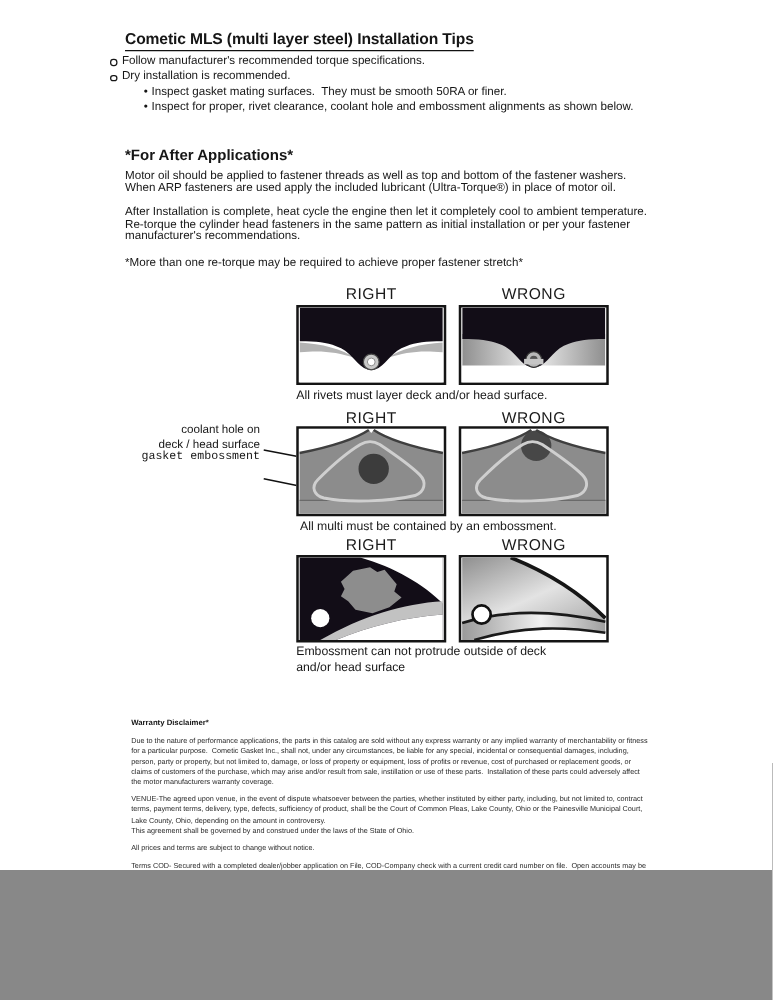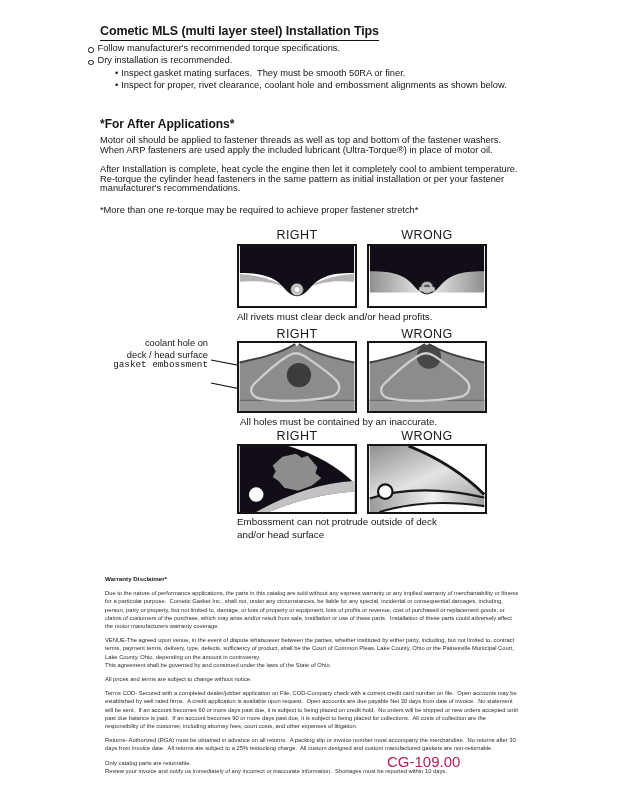--- a/index.html
+++ b/index.html
@@ -1,17 +1,17 @@
 <!DOCTYPE html>
 <html><head>
 <meta charset="utf-8">
 <style>
   html,body{margin:0;padding:0;background:#888;}
   .page{
-    position:relative;width:618px;height:800px;background:#ffffff;
+    position:relative;width:618px;height:696px;background:#ffffff;
     font-family:"Liberation Sans","DejaVu Sans",sans-serif;color:#161616;
     margin:0 auto;overflow:hidden;
   }
   .abs{position:absolute;}
   .pre{white-space:pre-wrap;}
   
   .title{left:100px;top:24px;font-size:12.5px;font-weight:bold;letter-spacing:-0.1px;
          border-bottom:1.5px solid #111;padding-bottom:2px;}
   
   .tips{left:88px;top:42px;width:445px;font-size:9.3px;}
@@ -92,21 +92,21 @@
       </defs>
       <rect x="0" y="0" width="118" height="62" fill="#ffffff"></rect>
       <path d="M0,22 C22,25 38,31 48,39 L54,46 L64,46 L70,39 C80,31 96,25 118,22 L118,48 L0,48 Z" fill="url(#deckGrad)"></path>
       <path d="M0,0 H118 V26 C104,26 96,27 88,30 C76,34 73,43 65,48 Q59,51.5 53,48 C45,43 42,34 30,30 C22,27 14,26 0,26 Z" fill="#120d17"></path>
       <circle cx="59" cy="43" r="6.5" fill="#b8b8b8" stroke="#333333" stroke-width="1"></circle>
       <circle cx="59" cy="43" r="3.2" fill="#555555"></circle>
       <rect x="51" y="42.5" width="16" height="4.5" fill="#c6c6c6"></rect>
     </svg>
   </div>
 
-  <div class="abs caption" style="left:237px;top:311px;">All rivets must clear deck and/or head profits.</div>
+  <div class="abs caption" style="left:237px;top:311px;">All rivets must layer deck and/or head surface.</div>
 
   <div class="abs dlabel" style="left:237px;top:327px;">RIGHT</div>
   <div class="abs dlabel" style="left:367px;top:327px;">WRONG</div>
 
   <div class="abs ann pre" style="top:338px;">coolant hole on
 deck / head surface</div>
   <div class="abs ann pre" style="top:359px;font-family:Liberation Mono, monospace;">gasket embossment</div>
 
   <svg class="abs" style="left:208px;top:352px;pointer-events:none;" width="100" height="48" viewBox="0 0 100 48">
     <line x1="3" y1="8" x2="92" y2="25" stroke="#111111" stroke-width="1.2"></line>
@@ -132,21 +132,21 @@
       <path d="M0,20 C25,15 45,9 57,1 L59,3.5 L61,1 C73,9 93,15 118,20 L118,70 L0,70 Z" fill="#8c8c8c"></path>
       <rect x="0" y="59" width="118" height="11" fill="#979797"></rect>
       <line x1="0" y1="59" x2="118" y2="59" stroke="#6a6a6a" stroke-width="1.2"></line>
       <circle cx="61" cy="14" r="12.5" fill="#474747"></circle>
       <path d="M0,20 C25,15 45,9 57,1" fill="none" stroke="#3f3f3f" stroke-width="2"></path>
       <path d="M118,20 C93,15 73,9 61,1" fill="none" stroke="#3f3f3f" stroke-width="2"></path>
       <path d="M20,57 C12,55 9,48 15,42 C26,31 40,19 50,13 C55,10 61,10 66,13 C78,21 92,31 99,38 C105,44 103,52 95,55 C75,60 38,61 20,57 Z" fill="none" stroke="#cfcfcf" stroke-width="2.4"></path>
     </svg>
   </div>
 
-  <div class="abs caption" style="left:240px;top:416px;">All holes must be contained by an inaccurate.</div>
+  <div class="abs caption" style="left:240px;top:416px;">All multi must be contained by an embossment.</div>
 
   <div class="abs dlabel" style="left:237px;top:429px;">RIGHT</div>
   <div class="abs dlabel" style="left:367px;top:429px;">WRONG</div>
 
   <div class="abs dbox" style="left:237px;top:444px;height:66px;">
     <svg width="116" height="66" viewBox="0 0 118 68">
       <rect x="0" y="0" width="118" height="68" fill="#120d17"></rect>
       <path d="M50,0 C78,8 102,22 118,38 L118,0 Z" fill="#ffffff"></path>
       <path d="M17,68 C52,48 85,38 118,36 L118,47 C88,49 56,57 30,68 Z" fill="#c2c2c2"></path>
       <path d="M30,68 L118,68 L118,47 C88,49 56,57 30,68 Z" fill="#ffffff"></path>

